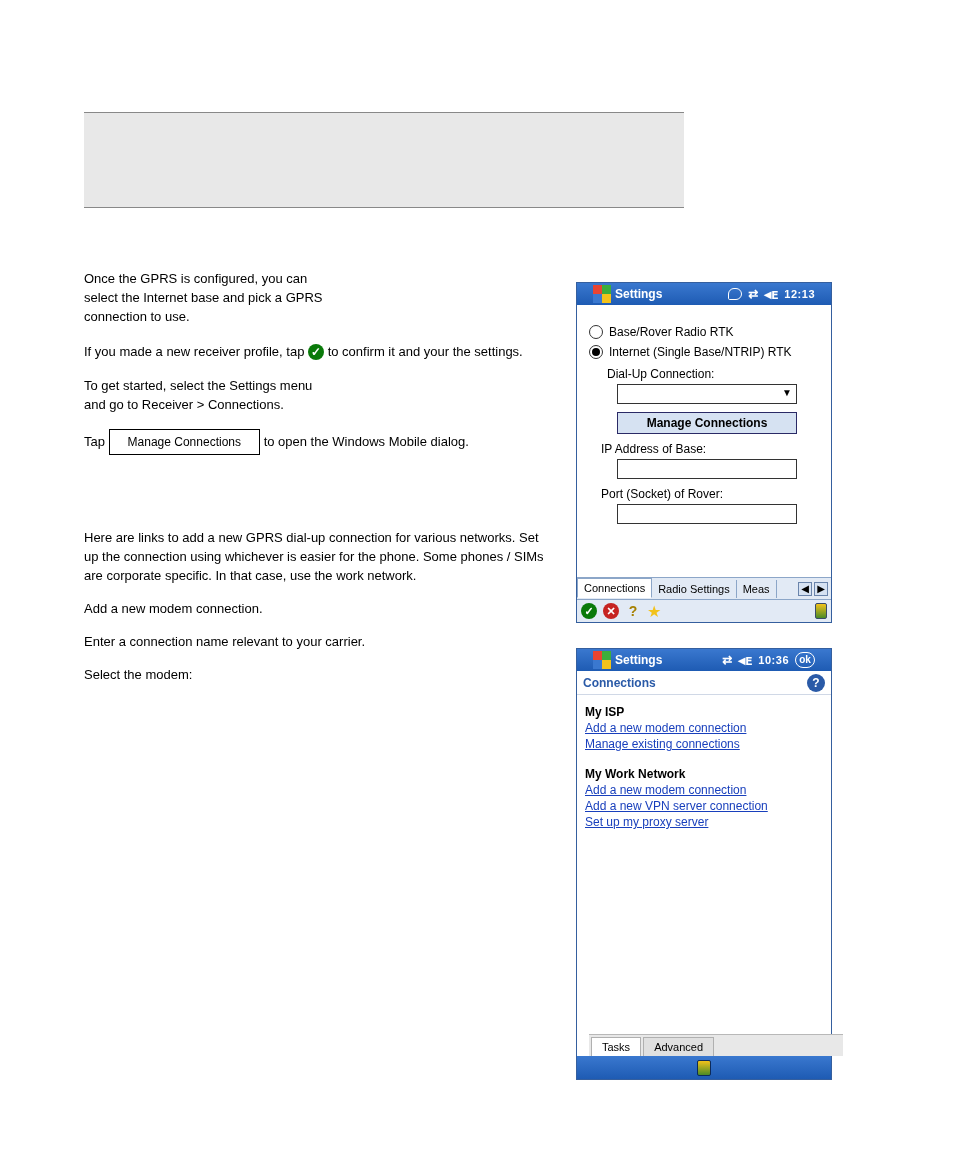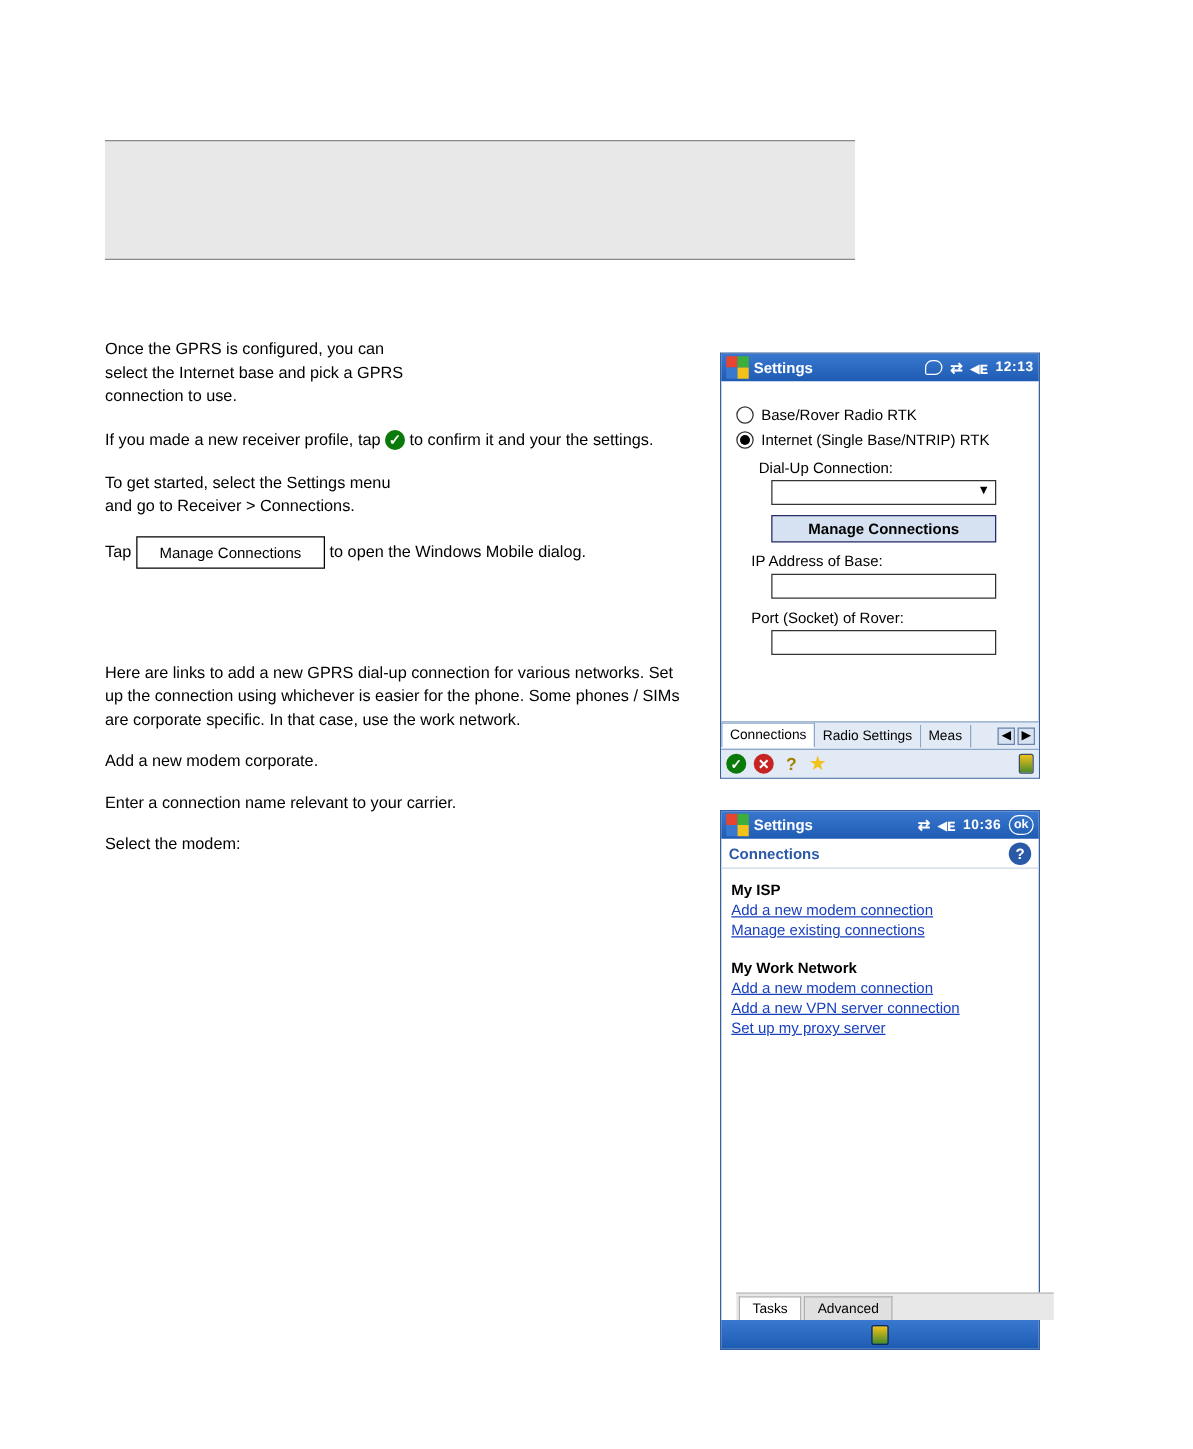--- a/index.html
+++ b/index.html
@@ -65,21 +65,21 @@
     width: 256px;
     height: 341px;
     border: 1px solid #355f9e;
     background: #fff;
   }
   .wm-titlebar {
     height: 22px;
     background: linear-gradient(#3a78cf, #1e5bb3);
     display: flex;
     align-items: center;
-    padding: 0 4px;
+    padding: 0 16px;
     color: #fff;
     font-size: 12px;
     font-weight: bold;
   }
   .wm-flag {
     width: 18px; height: 18px;
     margin-right: 4px;
     display: flex;
     flex-wrap: wrap;
   }
@@ -364,21 +364,21 @@
     <div style="height:10px"></div>
 
     <span>Tap </span>
     <span class="inline-button-mock">Manage Connections</span>
     <span> to open the Windows Mobile dialog.</span>
 
     <div style="height:70px"></div>
 
     <div>Here are links to add a new GPRS dial-up connection for various networks. Set up the connection using whichever is easier for the phone. Some phones / SIMs are corporate specific. In that case, use the work network.</div>
     <div style="height:14px"></div>
-    <div>Add a new modem corporate.</div>
+    <div>Add a new modem connection.</div>
     <div style="height:14px"></div>
     <div>Enter a connection name relevant to your carrier.</div>
     <div style="height:14px"></div>
     <div>Select the modem:</div>
   </div>
 
   <div class="shot1">
     <div class="wm-titlebar">
       <span class="wm-flag">
         <span class="r"></span>

